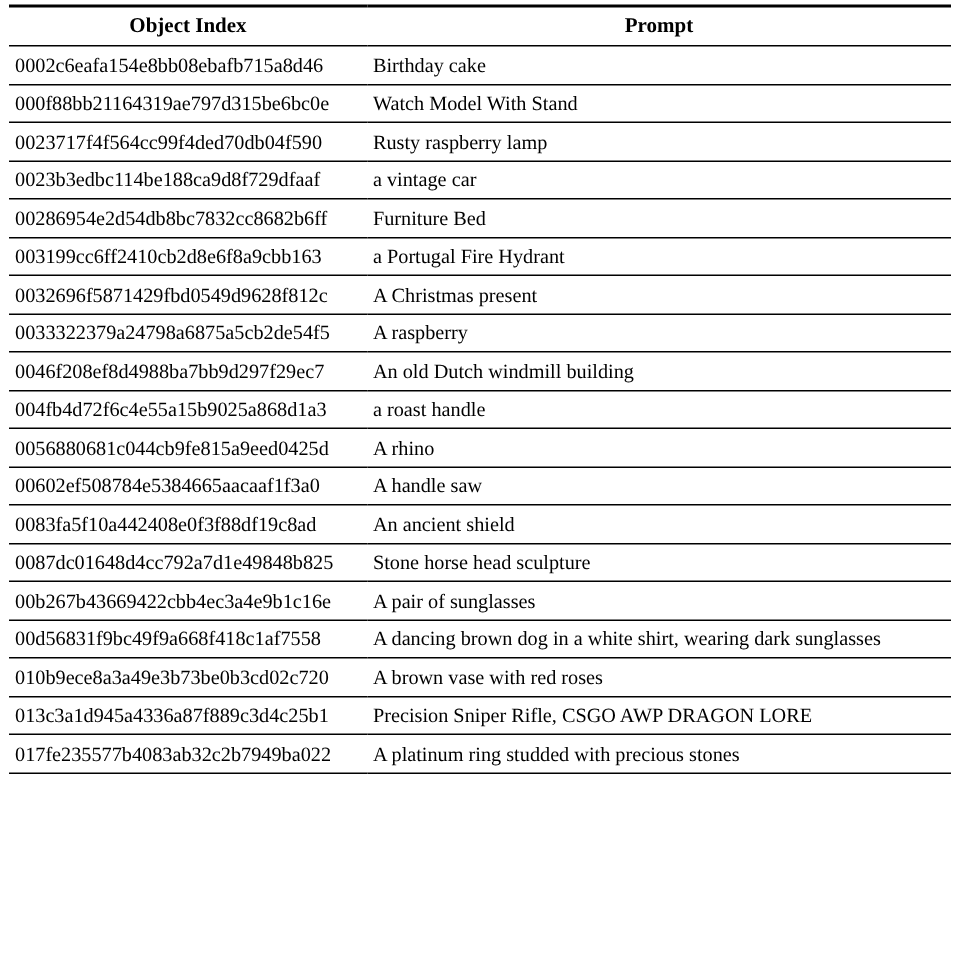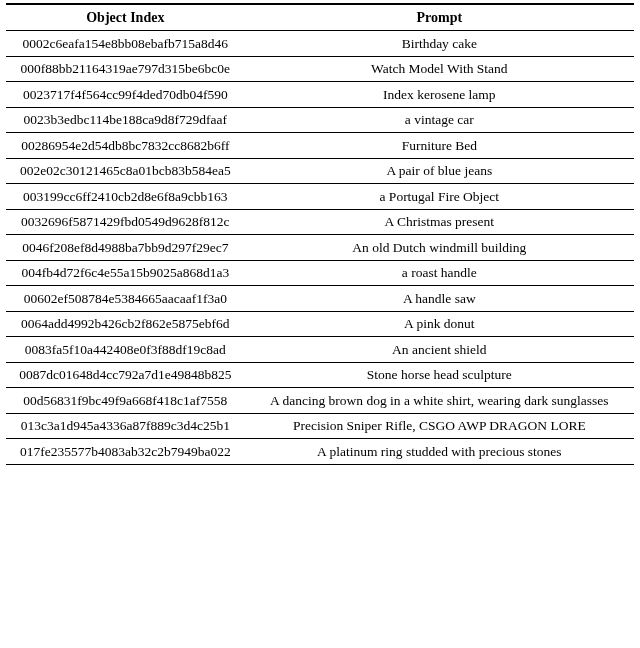--- a/index.html
+++ b/index.html
@@ -29,24 +29,23 @@
     line-height: 1.15;
     white-space: nowrap;
   }
   table.prompts thead th {
     font-weight: bold;
     text-align: center;
     font-size: 14px;
   }
   th.col-index, td.col-index {
     width: 38%;
-    text-align: center;
+    text-align: left;
   }
   th.col-prompt, td.col-prompt {
-    text-align: center;
   }
 </style>
 </head>
 <body>
 
 <div class="page">
   <table class="prompts">
     <thead>
       <tr>
         <th class="col-index">Object Index</th>
@@ -57,69 +56,77 @@
         <tr>
           <td class="col-index">0002c6eafa154e8bb08ebafb715a8d46</td>
           <td class="col-prompt">Birthday cake</td>
         </tr>
         <tr>
           <td class="col-index">000f88bb21164319ae797d315be6bc0e</td>
           <td class="col-prompt">Watch Model With Stand</td>
         </tr>
         <tr>
           <td class="col-index">0023717f4f564cc99f4ded70db04f590</td>
-          <td class="col-prompt">Index kerosene lamp</td>
+          <td class="col-prompt">Rusty raspberry lamp</td>
         </tr>
         <tr>
           <td class="col-index">0023b3edbc114be188ca9d8f729dfaaf</td>
           <td class="col-prompt">a vintage car</td>
         </tr>
         <tr>
           <td class="col-index">00286954e2d54db8bc7832cc8682b6ff</td>
           <td class="col-prompt">Furniture Bed</td>
         </tr>
         <tr>
-          <td class="col-index">002e02c30121465c8a01bcb83b584ea5</td>
-          <td class="col-prompt">A pair of blue jeans</td>
-        </tr>
-        <tr>
           <td class="col-index">003199cc6ff2410cb2d8e6f8a9cbb163</td>
-          <td class="col-prompt">a Portugal Fire Object</td>
+          <td class="col-prompt">a Portugal Fire Hydrant</td>
         </tr>
         <tr>
           <td class="col-index">0032696f5871429fbd0549d9628f812c</td>
           <td class="col-prompt">A Christmas present</td>
+        </tr>
+        <tr>
+          <td class="col-index">0033322379a24798a6875a5cb2de54f5</td>
+          <td class="col-prompt">A raspberry</td>
         </tr>
         <tr>
           <td class="col-index">0046f208ef8d4988ba7bb9d297f29ec7</td>
           <td class="col-prompt">An old Dutch windmill building</td>
         </tr>
         <tr>
           <td class="col-index">004fb4d72f6c4e55a15b9025a868d1a3</td>
           <td class="col-prompt">a roast handle</td>
         </tr>
         <tr>
+          <td class="col-index">0056880681c044cb9fe815a9eed0425d</td>
+          <td class="col-prompt">A rhino</td>
+        </tr>
+        <tr>
           <td class="col-index">00602ef508784e5384665aacaaf1f3a0</td>
           <td class="col-prompt">A handle saw</td>
-        </tr>
-        <tr>
-          <td class="col-index">0064add4992b426cb2f862e5875ebf6d</td>
-          <td class="col-prompt">A pink donut</td>
         </tr>
         <tr>
           <td class="col-index">0083fa5f10a442408e0f3f88df19c8ad</td>
           <td class="col-prompt">An ancient shield</td>
         </tr>
         <tr>
           <td class="col-index">0087dc01648d4cc792a7d1e49848b825</td>
           <td class="col-prompt">Stone horse head sculpture</td>
         </tr>
         <tr>
+          <td class="col-index">00b267b43669422cbb4ec3a4e9b1c16e</td>
+          <td class="col-prompt">A pair of sunglasses</td>
+        </tr>
+        <tr>
           <td class="col-index">00d56831f9bc49f9a668f418c1af7558</td>
           <td class="col-prompt">A dancing brown dog in a white shirt, wearing dark sunglasses</td>
+        </tr>
+        <tr>
+          <td class="col-index">010b9ece8a3a49e3b73be0b3cd02c720</td>
+          <td class="col-prompt">A brown vase with red roses</td>
         </tr>
         <tr>
           <td class="col-index">013c3a1d945a4336a87f889c3d4c25b1</td>
           <td class="col-prompt">Precision Sniper Rifle, CSGO AWP DRAGON LORE</td>
         </tr>
         <tr>
           <td class="col-index">017fe235577b4083ab32c2b7949ba022</td>
           <td class="col-prompt">A platinum ring studded with precious stones</td>
         </tr>
       </tbody>

